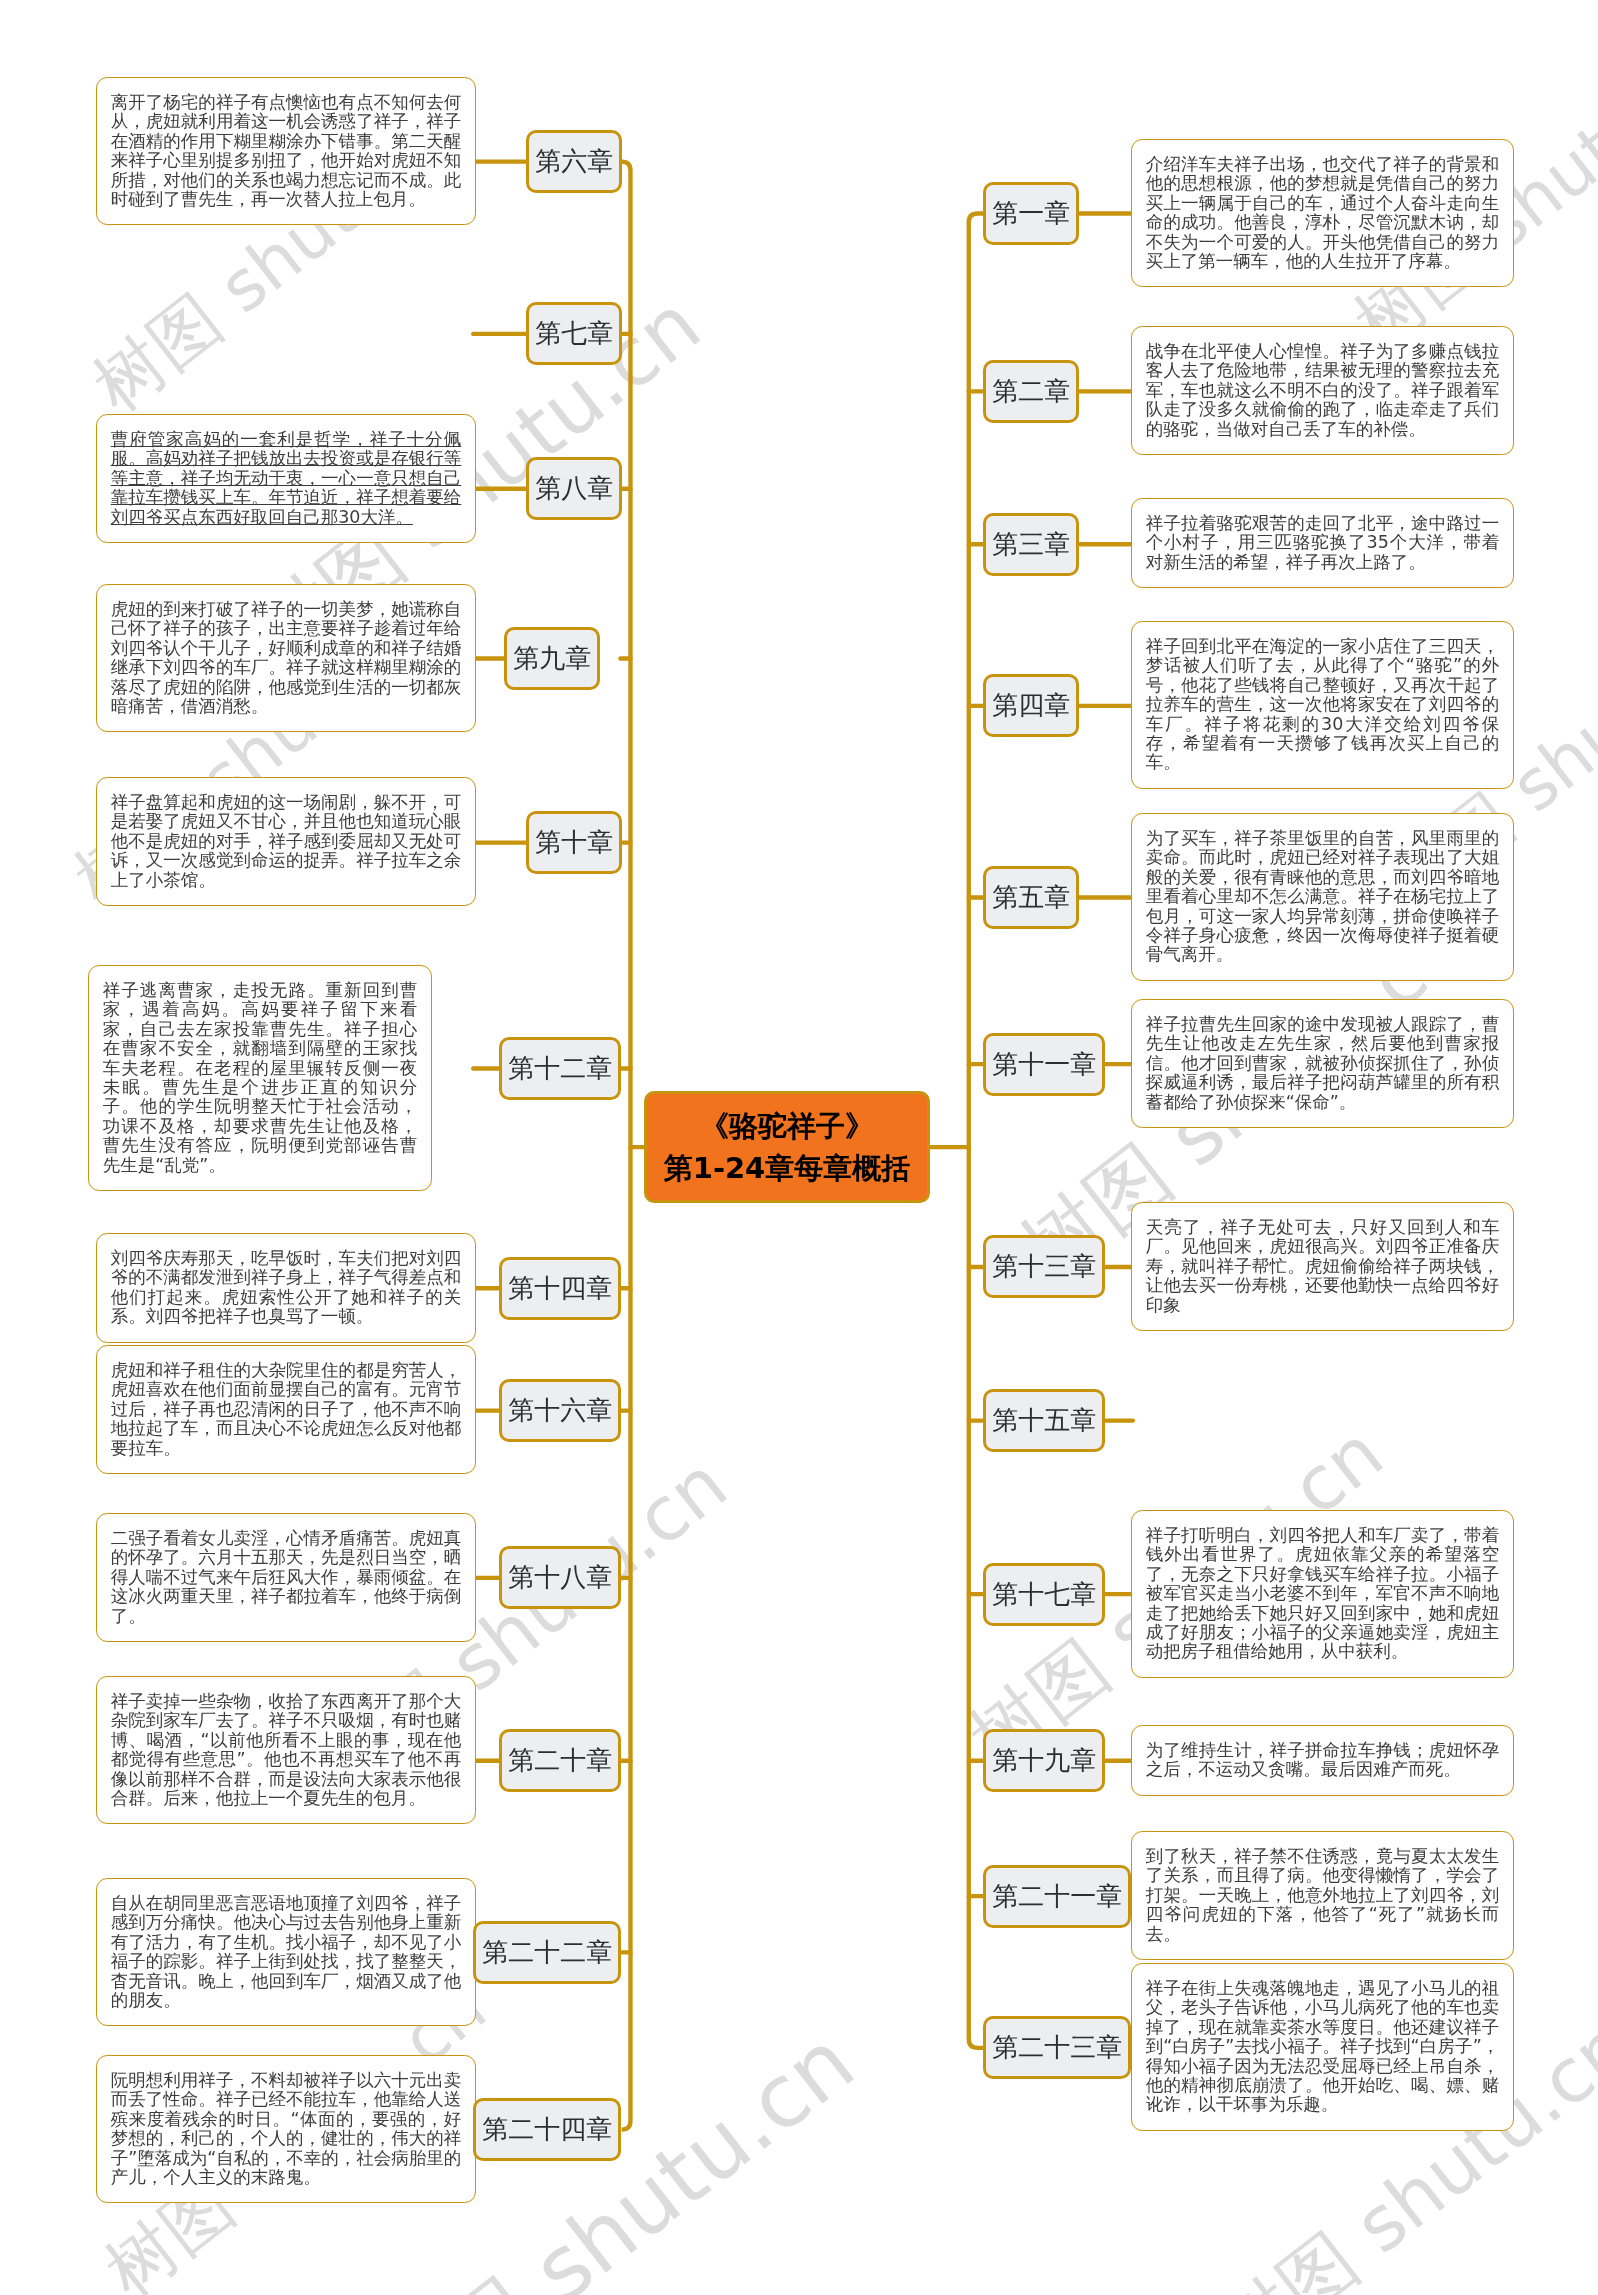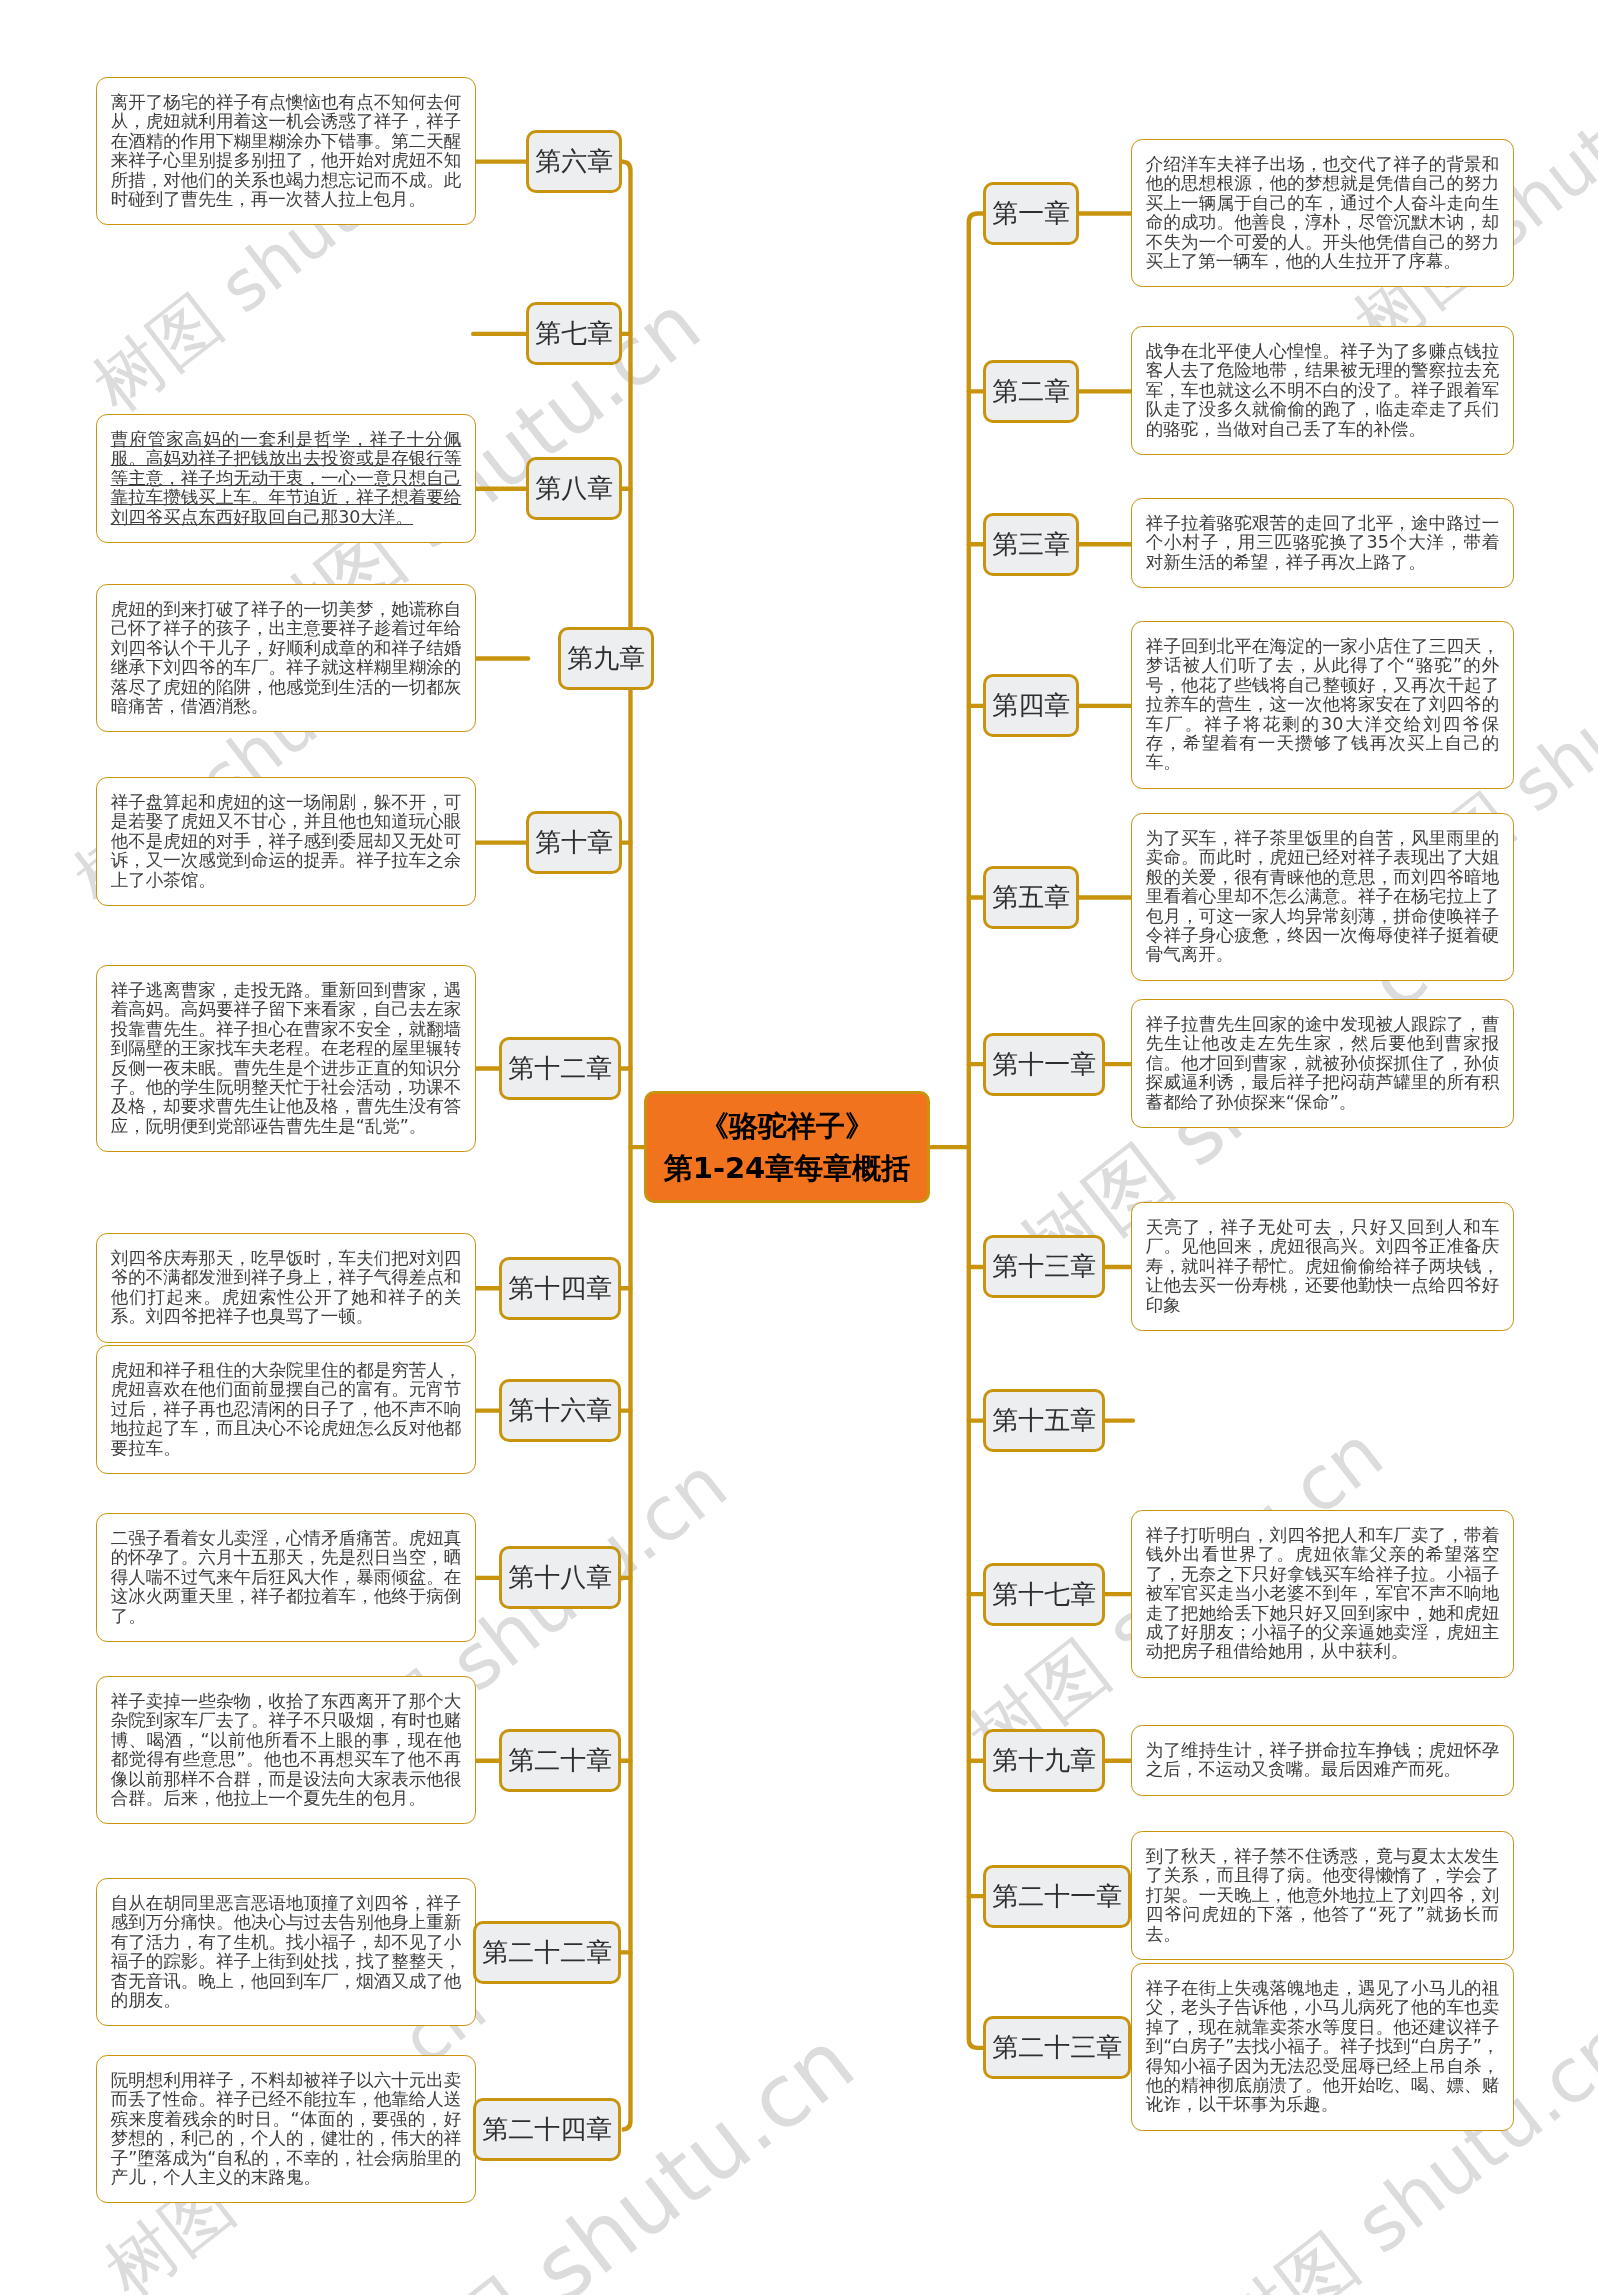--- a/index.html
+++ b/index.html
@@ -93,24 +93,24 @@
     <span class="wm" style="left: 272px; top: 1578px; font-size: 75px;">树图 shutu.cn</span>
     <span class="wm" style="left: 67px; top: 2094px; font-size: 69px;">树图 shutu.cn</span>
     <span class="wm" style="left: 326px; top: 2170px; font-size: 87px;">树图 shutu.cn</span>
     <span class="wm" style="left: 1177px; top: 2140px; font-size: 75px;">树图 shutu.cn</span>
     <div class="tbox" style="top: 77px; left: 96px; width: 380px;">离开了杨宅的祥子有点懊恼也有点不知何去何从，虎妞就利用着这一机会诱惑了祥子，祥子在酒精的作用下糊里糊涂办下错事。第二天醒来祥子心里别提多别扭了，他开始对虎妞不知所措，对他们的关系也竭力想忘记而不成。此时碰到了曹先生，再一次替人拉上包月。</div>
     <div class="chlabel" style="top: 130px; left: 526px;">第六章</div>
     <div class="chlabel" style="top: 302px; left: 526px;">第七章</div>
     <div class="tbox" style="top: 414px; left: 96px; width: 380px; text-decoration: underline;">曹府管家高妈的一套利是哲学，祥子十分佩服。高妈劝祥子把钱放出去投资或是存银行等等主意，祥子均无动于衷，一心一意只想自己靠拉车攒钱买上车。年节迫近，祥子想着要给刘四爷买点东西好取回自己那30大洋。</div>
     <div class="chlabel" style="top: 457px; left: 526px;">第八章</div>
     <div class="tbox" style="top: 584px; left: 96px; width: 380px;">虎妞的到来打破了祥子的一切美梦，她谎称自己怀了祥子的孩子，出主意要祥子趁着过年给刘四爷认个干儿子，好顺利成章的和祥子结婚继承下刘四爷的车厂。祥子就这样糊里糊涂的落尽了虎妞的陷阱，他感觉到生活的一切都灰暗痛苦，借酒消愁。</div>
-    <div class="chlabel" style="top: 627px; left: 558px;">第九章</div>
+    <div class="chlabel" style="top: 627px; left: 504px;">第九章</div>
     <div class="tbox" style="top: 777px; left: 96px; width: 380px;">祥子盘算起和虎妞的这一场闹剧，躲不开，可是若娶了虎妞又不甘心，并且他也知道玩心眼他不是虎妞的对手，祥子感到委屈却又无处可诉，又一次感觉到命运的捉弄。祥子拉车之余上了小茶馆。</div>
     <div class="chlabel" style="top: 811px; left: 526px;">第十章</div>
-    <div class="tbox" style="top: 965px; left: 96px; width: 380px;">祥子逃离曹家，走投无路。重新回到曹家，遇着高妈。高妈要祥子留下来看家，自己去左家投靠曹先生。祥子担心在曹家不安全，就翻墙到隔壁的王家找车夫老程。在老程的屋里辗转反侧一夜未眠。曹先生是个进步正直的知识分子。他的学生阮明整天忙于社会活动，功课不及格，却要求曹先生让他及格，曹先生没有答应，阮明便到党部诬告曹先生是“乱党”。</div>
+    <div class="tbox" style="top: 965px; left: 88px; width: 344px;">祥子逃离曹家，走投无路。重新回到曹家，遇着高妈。高妈要祥子留下来看家，自己去左家投靠曹先生。祥子担心在曹家不安全，就翻墙到隔壁的王家找车夫老程。在老程的屋里辗转反侧一夜未眠。曹先生是个进步正直的知识分子。他的学生阮明整天忙于社会活动，功课不及格，却要求曹先生让他及格，曹先生没有答应，阮明便到党部诬告曹先生是“乱党”。</div>
     <div class="chlabel" style="top: 1037px; left: 499px;">第十二章</div>
     <div class="tbox" style="top: 1233px; left: 96px; width: 380px;">刘四爷庆寿那天，吃早饭时，车夫们把对刘四爷的不满都发泄到祥子身上，祥子气得差点和他们打起来。虎妞索性公开了她和祥子的关系。刘四爷把祥子也臭骂了一顿。</div>
     <div class="chlabel" style="top: 1257px; left: 499px;">第十四章</div>
     <div class="tbox" style="top: 1345px; left: 96px; width: 380px;">虎妞和祥子租住的大杂院里住的都是穷苦人，虎妞喜欢在他们面前显摆自己的富有。元宵节过后，祥子再也忍清闲的日子了，他不声不响地拉起了车，而且决心不论虎妞怎么反对他都要拉车。</div>
     <div class="chlabel" style="top: 1379px; left: 499px;">第十六章</div>
     <div class="tbox" style="top: 1513px; left: 96px; width: 380px;">二强子看着女儿卖淫，心情矛盾痛苦。虎妞真的怀孕了。六月十五那天，先是烈日当空，晒得人喘不过气来午后狂风大作，暴雨倾盆。在这冰火两重天里，祥子都拉着车，他终于病倒了。</div>
     <div class="chlabel" style="top: 1546px; left: 499px;">第十八章</div>
     <div class="tbox" style="top: 1676px; left: 96px; width: 380px;">祥子卖掉一些杂物，收拾了东西离开了那个大杂院到家车厂去了。祥子不只吸烟，有时也赌博、喝酒，“以前他所看不上眼的事，现在他都觉得有些意思”。他也不再想买车了他不再像以前那样不合群，而是设法向大家表示他很合群。后来，他拉上一个夏先生的包月。</div>
     <div class="chlabel" style="top: 1729px; left: 499px;">第二十章</div>
     <div class="tbox" style="top: 1878px; left: 96px; width: 380px;">自从在胡同里恶言恶语地顶撞了刘四爷，祥子感到万分痛快。他决心与过去告别他身上重新有了活力，有了生机。找小福子，却不见了小福子的踪影。祥子上街到处找，找了整整天，杳无音讯。晚上，他回到车厂，烟酒又成了他的朋友。</div>

